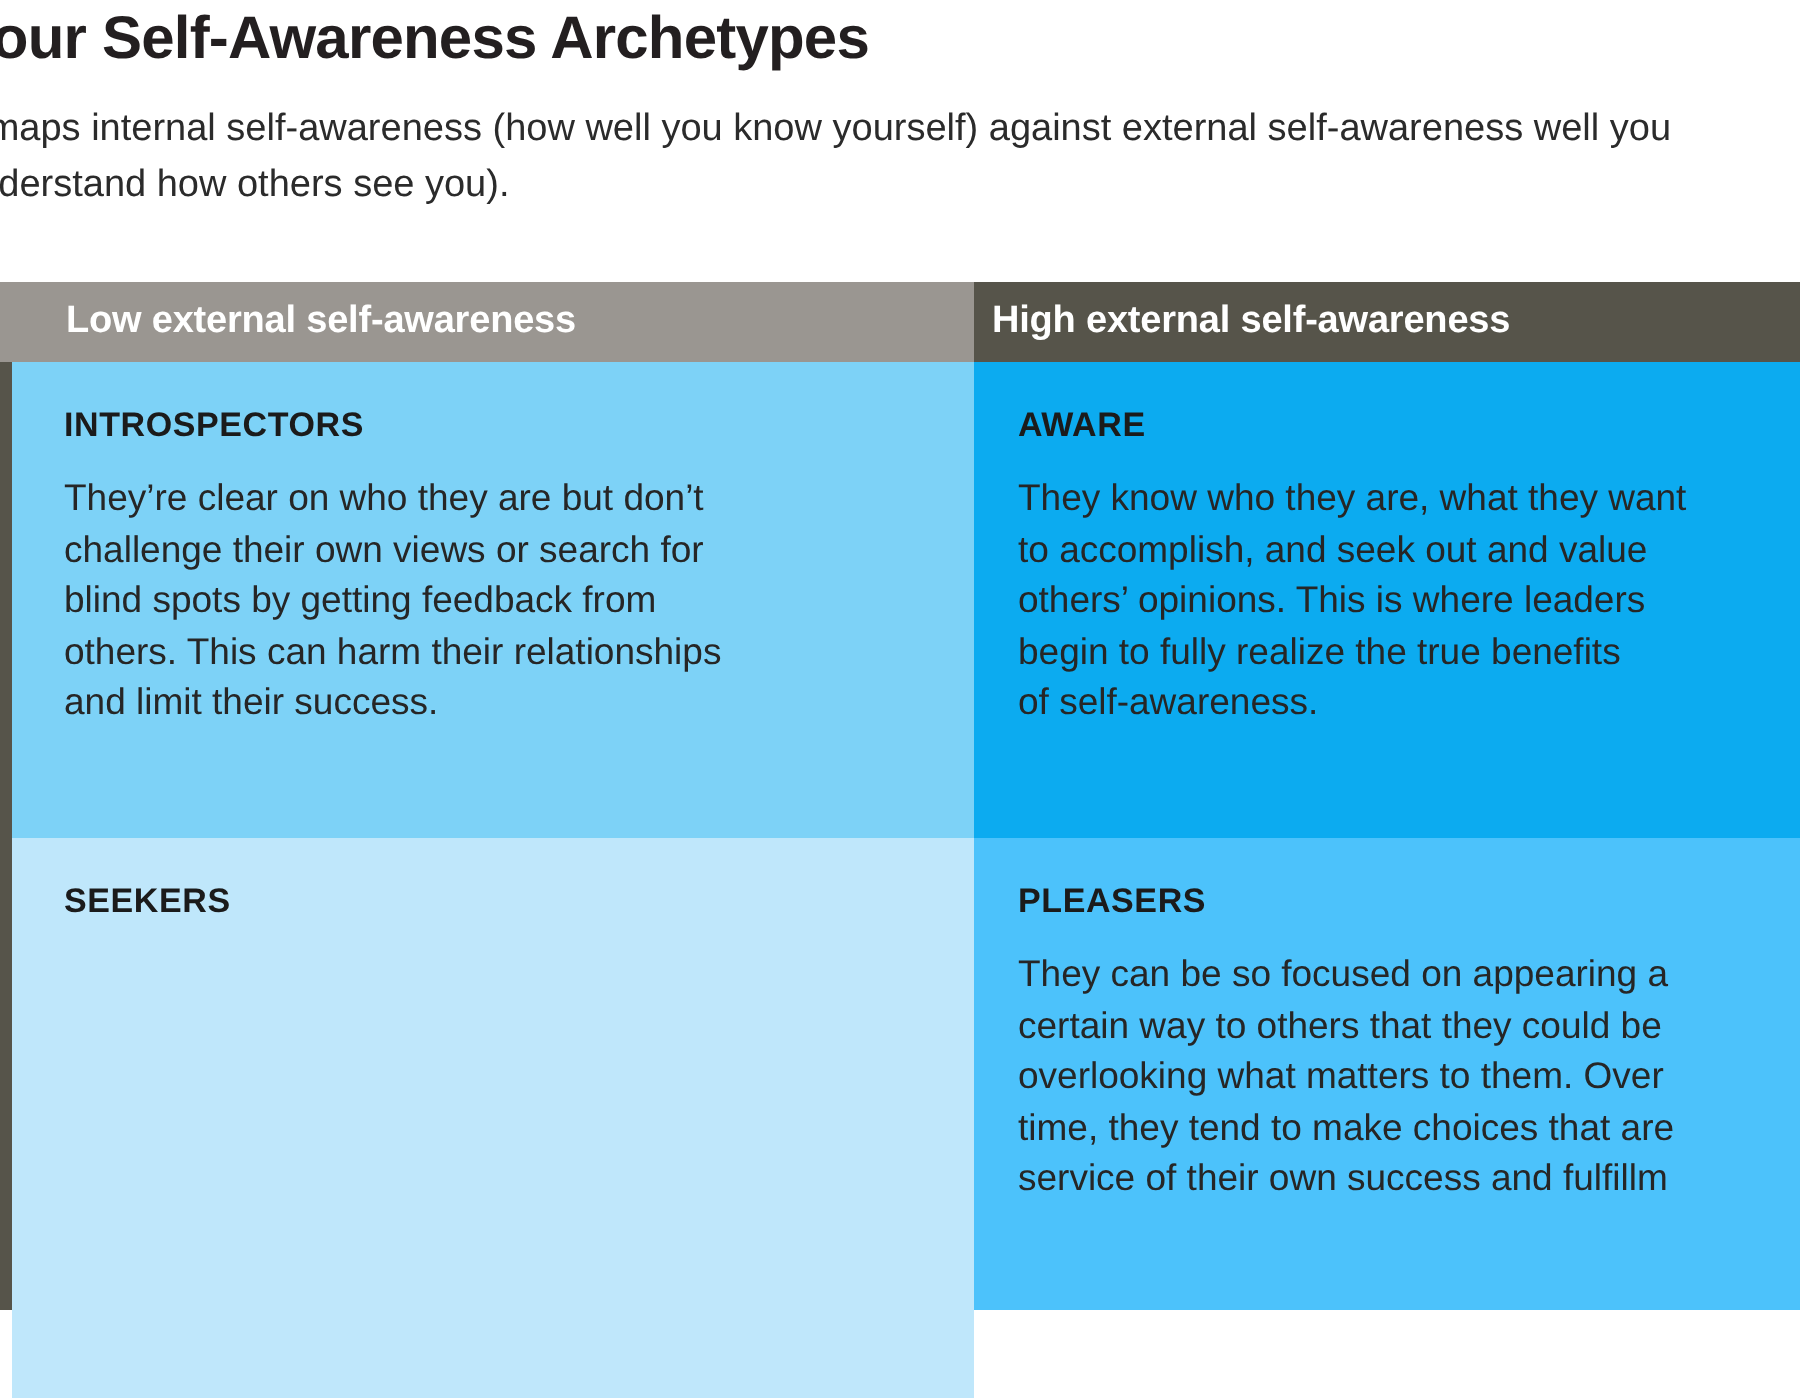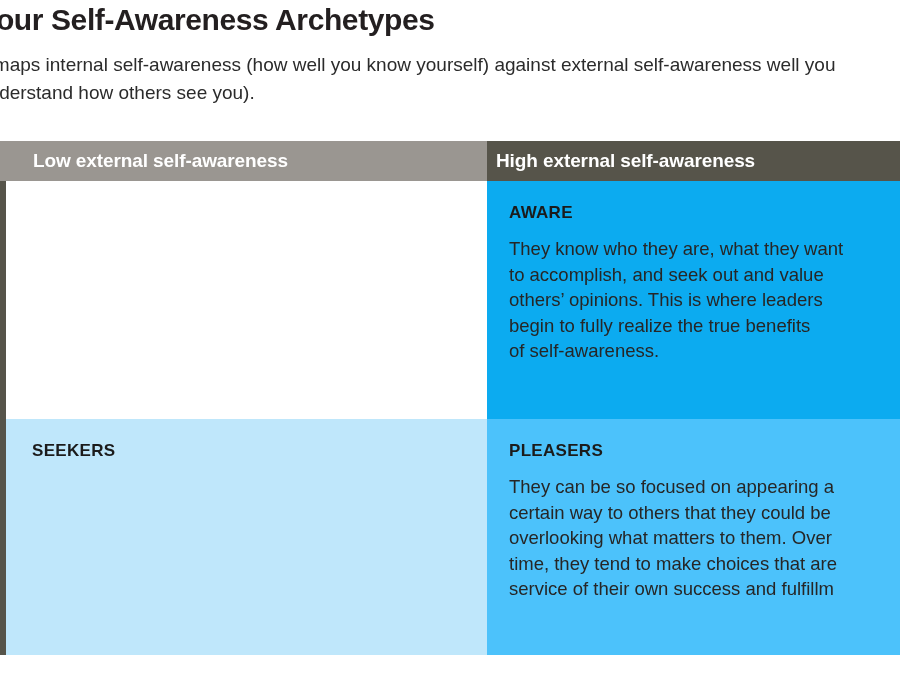--- a/index.html
+++ b/index.html
@@ -129,21 +129,21 @@
     left: 16px; top: 40px; width: 481px; height: 238px;
     background: #7dd2f7;
   }
   
   #quad-aware {
     left: 497px; top: 40px; width: 423px; height: 238px;
     background: #0cabf0;
   }
   
   #quad-seekers {
-    left: 16px; top: 278px; width: 481px; height: 236px;
+    left: 16px; top: 278px; width: 481px; height: 280px;
     background: #bfe7fb;
   }
   
   #quad-pleasers {
     left: 497px; top: 278px; width: 423px; height: 236px;
     background: #4cc2fb;
   }
 
   #quad-aware .quad-inner,
   #quad-pleasers .quad-inner {
@@ -197,20 +197,30 @@
 
   <div class="col-header-row">
     <div class="col-header" id="col-header-low">
       <span class="col-header-label">Low external self-awareness</span>
     </div>
     <div class="col-header" id="col-header-high">
       <span class="col-header-label">High external self-awareness</span>
     </div>
   </div>
 
+  <div class="quad" id="quad-introspectors">
+    <div class="quad-inner">
+      <div class="quad-title">INTROSPECTORS</div>
+      <div class="quad-body">They’re clear on who they are but don’t
+challenge their own views or search for
+blind spots by getting feedback from
+others. This can harm their relationships
+and limit their success.</div>
+    </div>
+  </div>
 
   <div class="quad" id="quad-aware">
     <div class="quad-inner">
       <div class="quad-title">AWARE</div>
       <div class="quad-body">They know who they are, what they want
 to accomplish, and seek out and value
 others’ opinions. This is where leaders
 begin to fully realize the true benefits
 of self-awareness.</div>
     </div>

